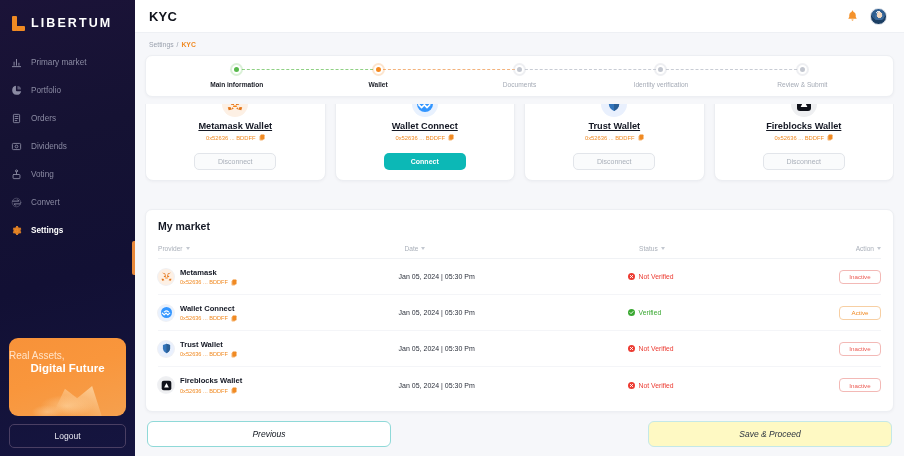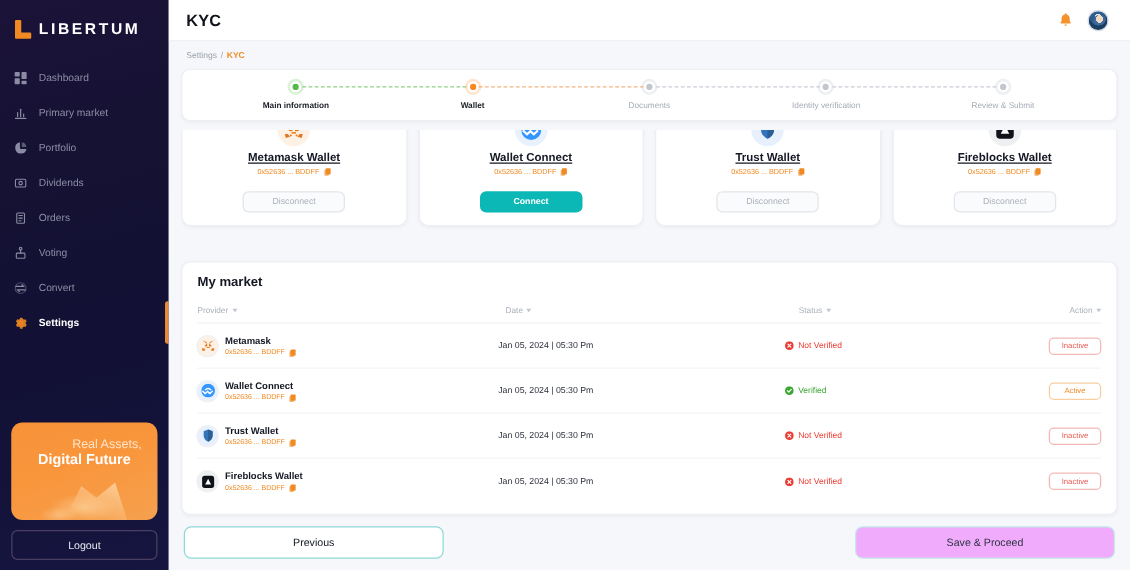--- a/index.html
+++ b/index.html
@@ -63,21 +63,21 @@
     background:
       radial-gradient(ellipse 38px 16px at 58px 34px, rgba(255,220,170,.55) 0%, rgba(255,200,140,0) 70%),
       radial-gradient(ellipse 22px 10px at 38px 40px, rgba(255,230,190,.4) 0%, rgba(255,200,140,0) 70%);
   }
   .promo-art::after {
     content: ""; position: absolute; left: 26px; bottom: 0;
     width: 68px; height: 34px;
     background: linear-gradient(200deg, rgba(255,228,186,.75), rgba(246,150,60,0) 72%);
     clip-path: polygon(22% 100%, 44% 8%, 62% 36%, 84% 0%, 100% 100%);
   }
-  .promo-l1 { position: relative; text-align: center; color: #ffe3c8; font-size: 10px; padding-top: 12px; z-index: 2; padding-left: 36px; }
+  .promo-l1 { position: relative; color: #ffe3c8; font-size: 10px; padding-top: 12px; z-index: 2; }
   .promo-l2 { position: relative; text-align: center; color: #fff; font-size: 11.5px; font-weight: 700; margin-top: 1px; z-index: 2; }
   .logout {
     position: absolute; left: 9px; top: 424px;
     width: 117px; height: 24px;
     border: 1px solid #4a3f63; border-radius: 5px;
     color: #e9e9f2; font-size: 8.5px;
     display: flex; align-items: center; justify-content: center;
     cursor: pointer; background: transparent;
   }
 
@@ -197,49 +197,38 @@
     min-width: 42px; height: 14px; border-radius: 4px; font-size: 6.2px;
     display: inline-flex; align-items: center; justify-content: center;
     padding: 0 6px; cursor: pointer; background: #fff;
   }
   .action-pill.inactive { border: 1px solid #f3b9b6; color: #ec5a52; }
   .action-pill.active { border: 1px solid #f7cfa3; color: #f08a23; }
 
   
   .footer { display: flex; justify-content: space-between; padding: 0 2px; }
   .fbtn {
-    width: 208px; height: 26px; border-radius: 6px; font-size: 8.5px;
-    display: flex; align-items: center; justify-content: center; cursor: pointer;
+    width: 244px; height: 26px; border-radius: 6px; font-size: 8.5px;
+    display: flex; align-items: center; justify-content: center; cursor: pointer; font-style: italic;
   }
   .fbtn.prev { background: #fff; border: 1px solid #8fd9d8; color: #11161f; }
-  .fbtn.save { background: #f0abfc; border: 1px solid #c4e8e8; color: #2c3440; }
+  .fbtn.save { background: #fef9c3; border: 1px solid #c4e8e8; color: #2c3440; }
 </style>
 </head>
 <body>
 
 <div class="app">
 
   <aside class="sidebar">
     <div class="brand">
       <span class="brand-mark"></span>
       <span class="brand-text">LIBERTUM</span>
     </div>
 
     <nav class="nav">
-      <div class="nav-item">
-        <span class="nav-icon">
-          <svg viewBox="0 0 16 16" fill="currentColor">
-              <rect x="1" y="1" width="6" height="5" rx="1"></rect>
-              <rect x="9" y="1" width="6" height="8" rx="1"></rect>
-              <rect x="1" y="8" width="6" height="7" rx="1"></rect>
-              <rect x="9" y="11" width="6" height="4" rx="1"></rect>
-            </svg>
-        </span>
-        <span>Dashboard</span>
-      </div>
       <div class="nav-item">
         <span class="nav-icon">
           <svg viewBox="0 0 16 16" fill="none" stroke="currentColor" stroke-width="1.4" stroke-linecap="round">
               <path d="M2 14h12"></path>
               <path d="M4.5 12V7.5"></path>
               <path d="M8 12V3.5"></path>
               <path d="M11.5 12V9"></path>
             </svg>
         </span>
         <span>Primary market</span>
@@ -249,34 +238,34 @@
           <svg viewBox="0 0 16 16" fill="currentColor">
               <path d="M7.2 1.2A6.6 6.6 0 1 0 14.8 9H8.6a1.4 1.4 0 0 1-1.4-1.4z"></path>
               <path d="M9.4 1.4V6.6h5.2A5.4 5.4 0 0 0 9.4 1.4z" opacity=".6"></path>
             </svg>
         </span>
         <span>Portfolio</span>
       </div>
       <div class="nav-item">
         <span class="nav-icon">
           <svg viewBox="0 0 16 16" fill="none" stroke="currentColor" stroke-width="1.3">
-              <rect x="2" y="3.5" width="12" height="9" rx="1.5"></rect>
-              <circle cx="8" cy="8" r="2"></circle>
-            </svg>
-        </span>
-        <span>Dividends</span>
+              <rect x="3.5" y="2" width="9" height="12" rx="1.2"></rect>
+              <path d="M6 5h4M6 8h4M6 11h2.5" stroke-linecap="round"></path>
+            </svg>
+        </span>
+        <span>Orders</span>
       </div>
       <div class="nav-item">
         <span class="nav-icon">
           <svg viewBox="0 0 16 16" fill="none" stroke="currentColor" stroke-width="1.3">
-              <rect x="3.5" y="2" width="9" height="12" rx="1.2"></rect>
-              <path d="M6 5h4M6 8h4M6 11h2.5" stroke-linecap="round"></path>
-            </svg>
-        </span>
-        <span>Orders</span>
+              <rect x="2" y="3.5" width="12" height="9" rx="1.5"></rect>
+              <circle cx="8" cy="8" r="2"></circle>
+            </svg>
+        </span>
+        <span>Dividends</span>
       </div>
       <div class="nav-item">
         <span class="nav-icon">
           <svg viewBox="0 0 16 16" fill="none" stroke="currentColor" stroke-width="1.3" stroke-linecap="round">
               <rect x="3" y="8" width="10" height="6" rx="1"></rect>
               <path d="M8 8V4"></path>
               <circle cx="8" cy="2.8" r="1.5"></circle>
             </svg>
         </span>
         <span>Voting</span>

